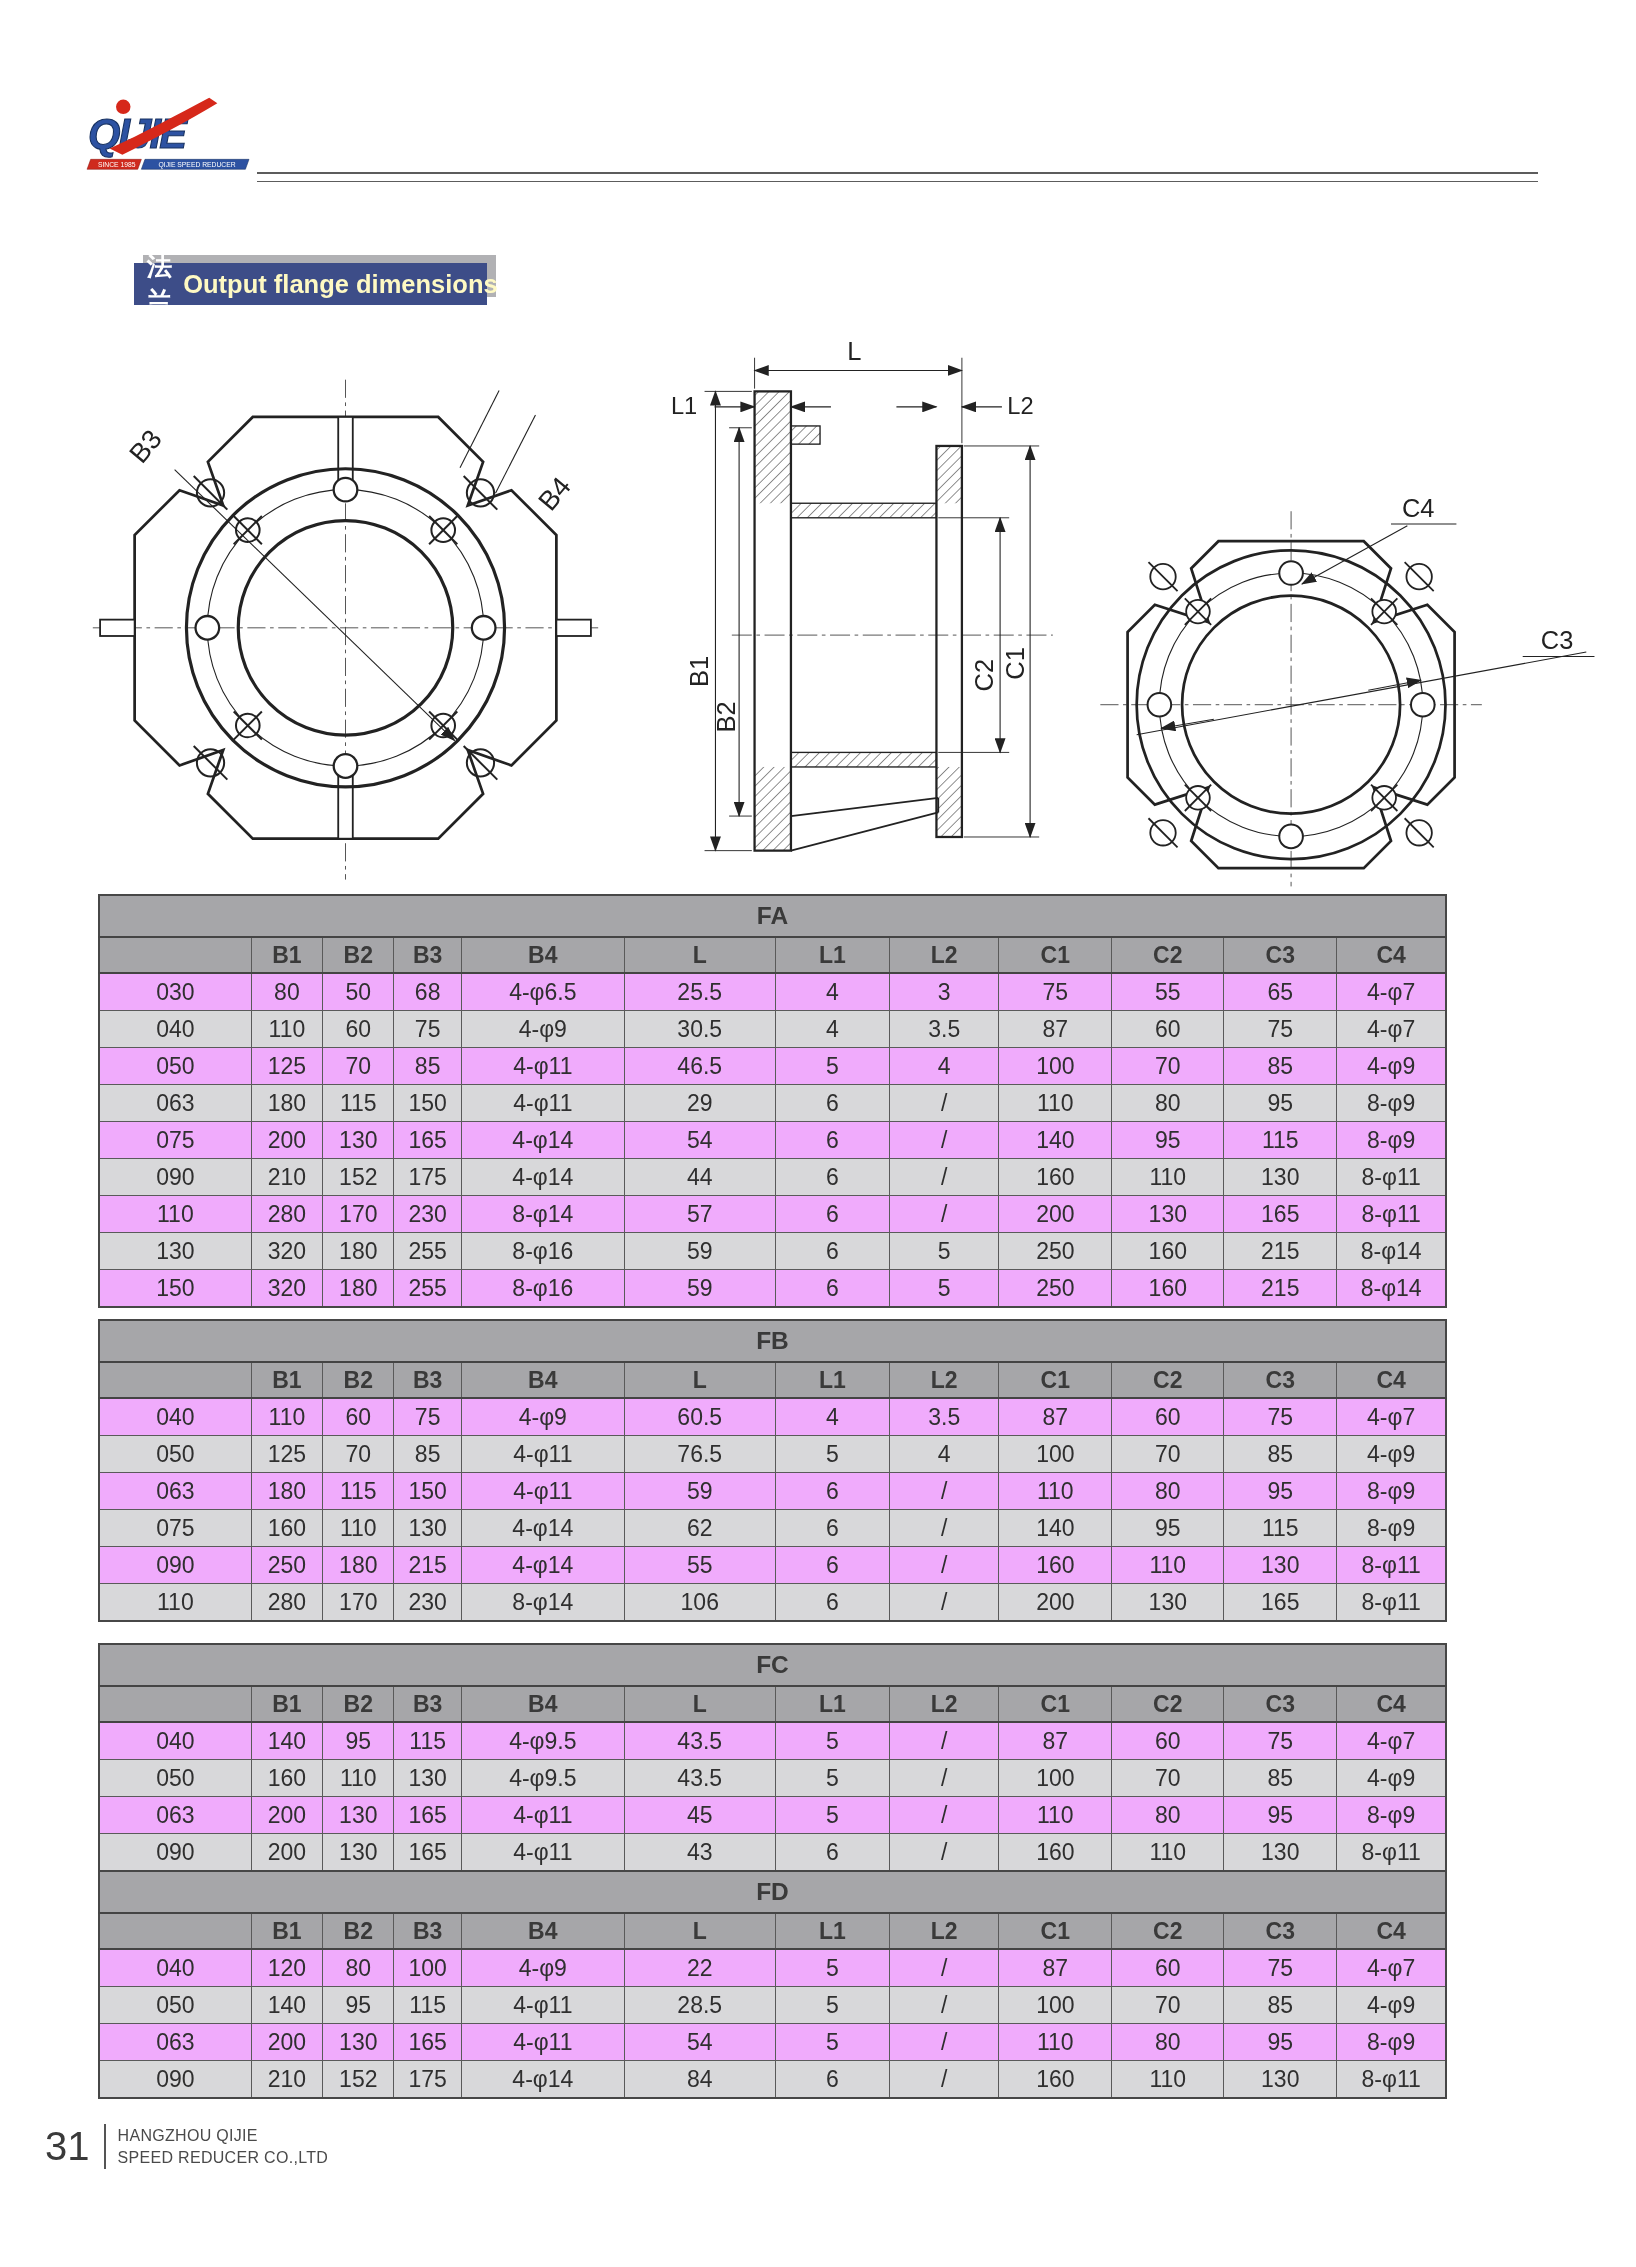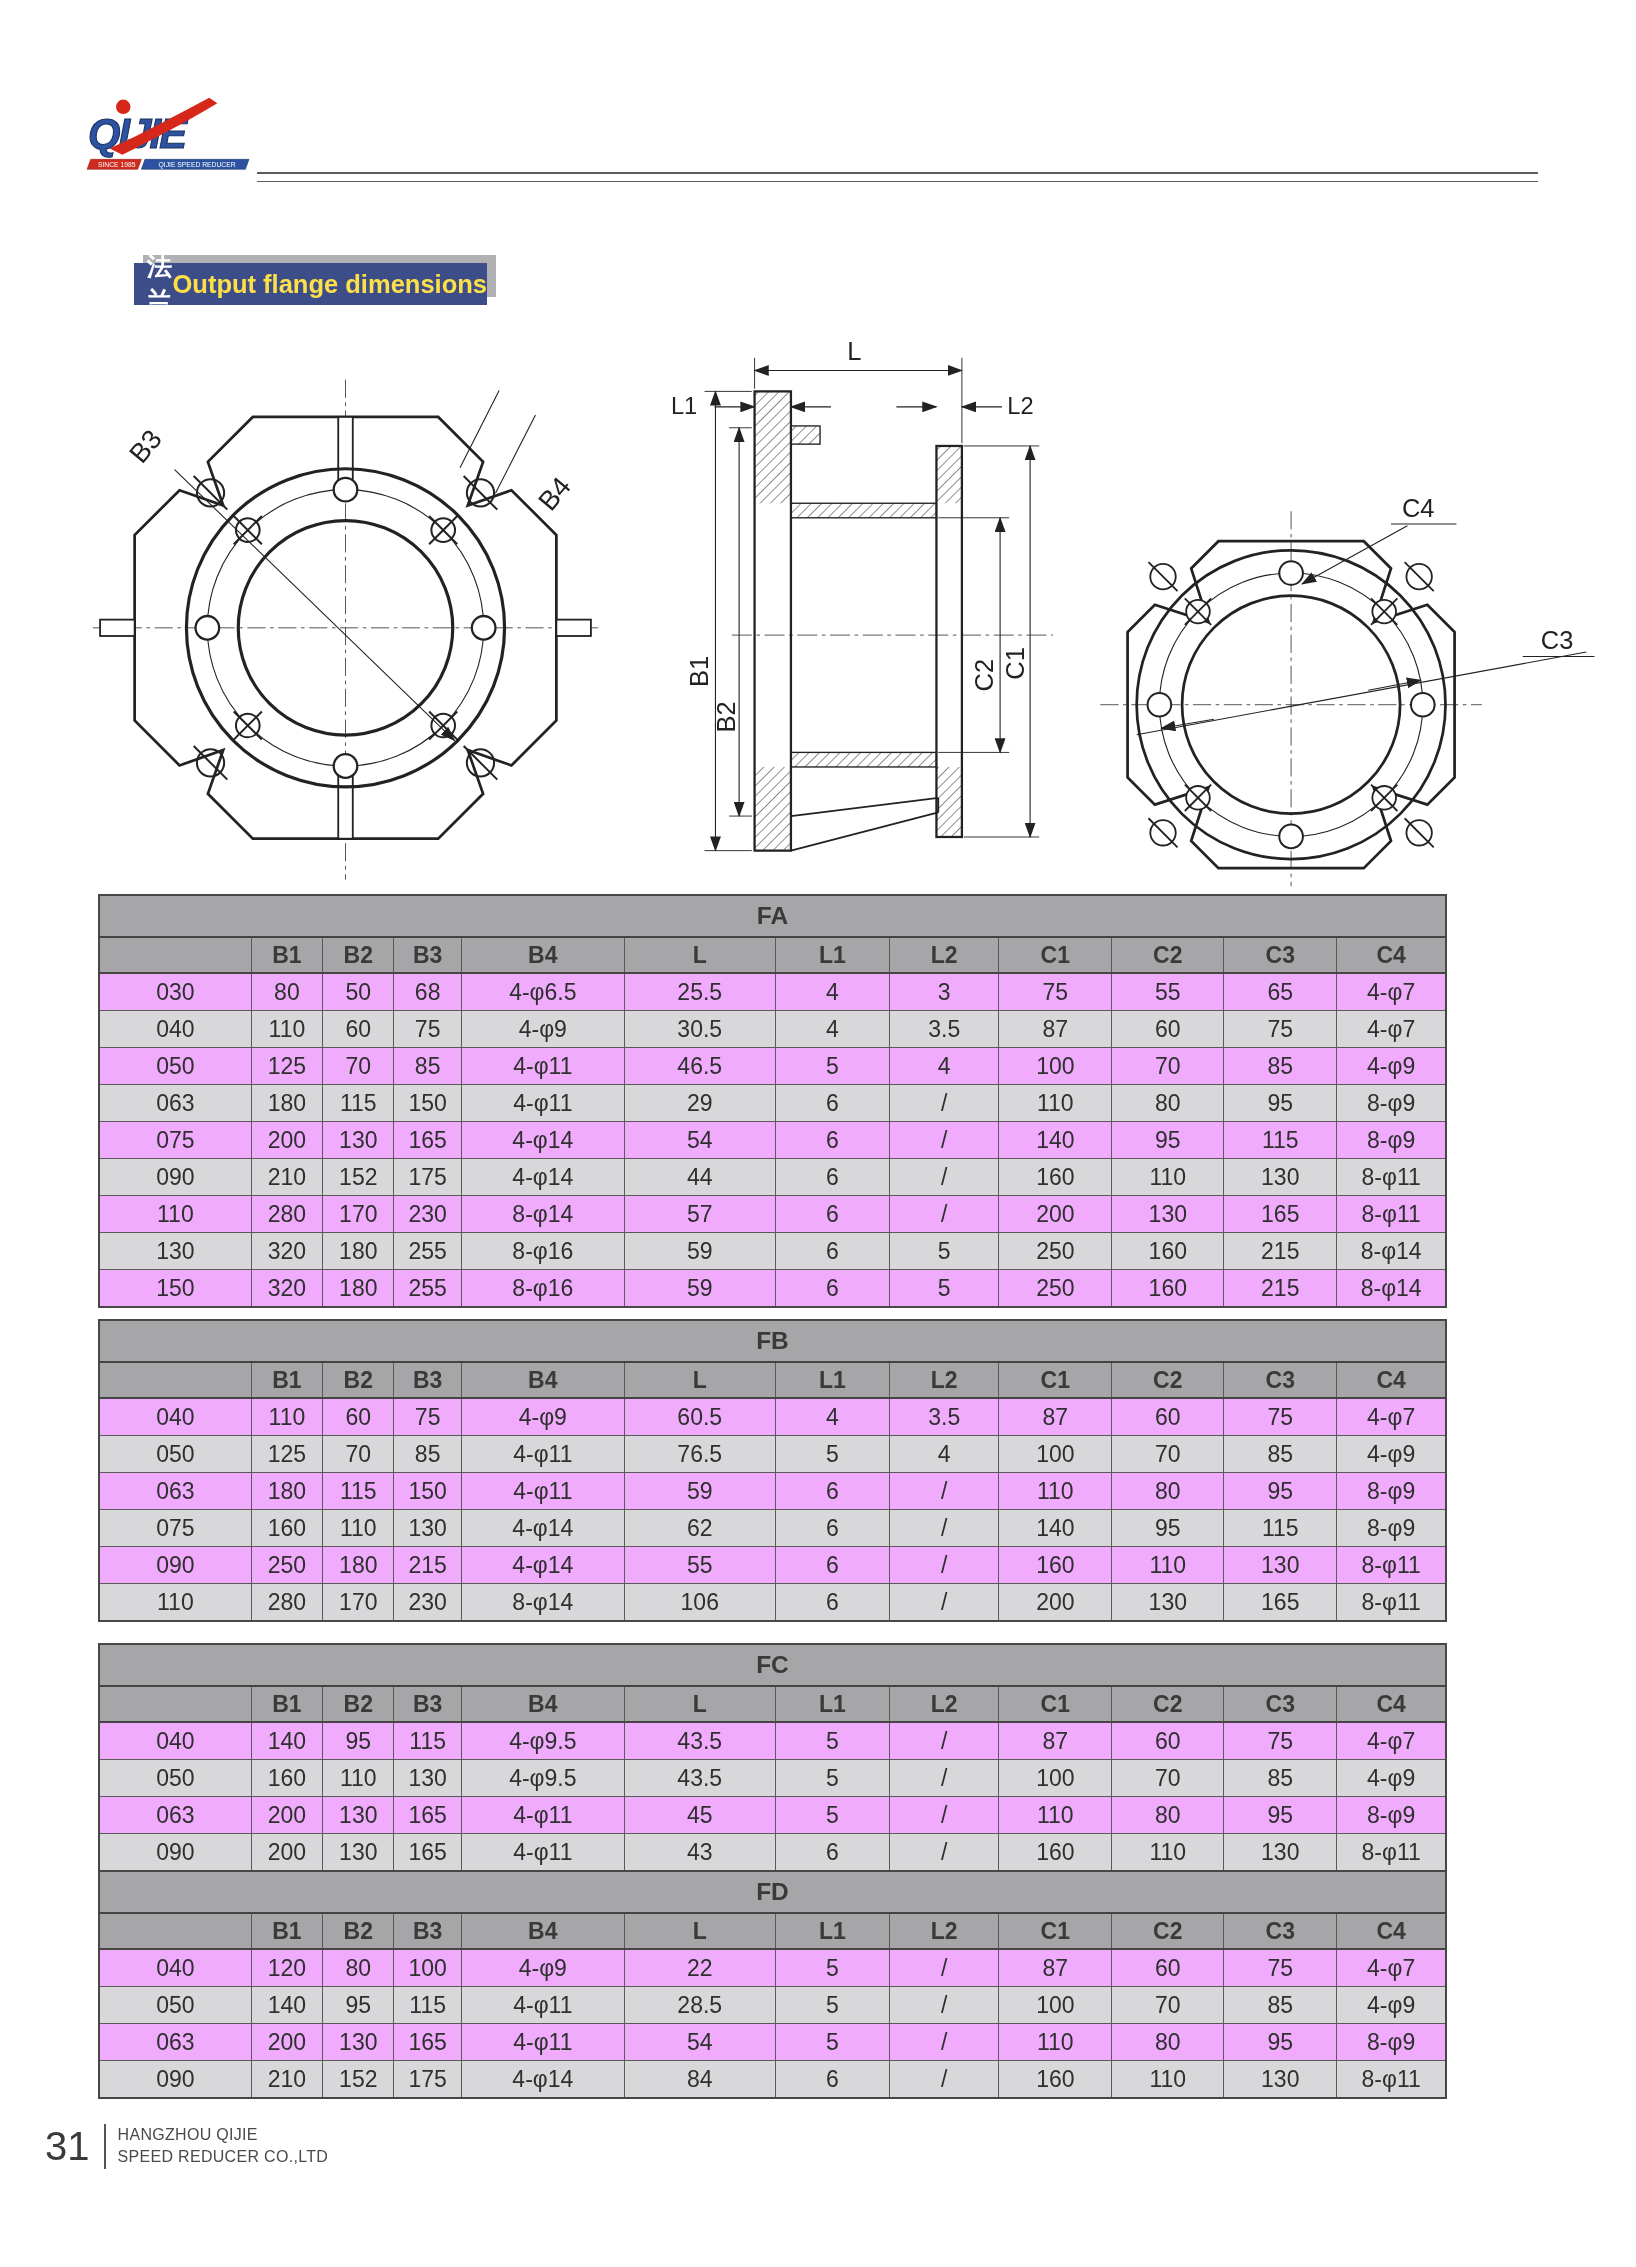--- a/index.html
+++ b/index.html
@@ -17,21 +17,21 @@
     position:absolute; left:257px; top:172px; width:1281px; height:7.3px;
     border-top:2.7px solid #5c5c5c; border-bottom:1.8px solid #5c5c5c;
   }
   
   .banner-shadow { position:absolute; left:143px; top:255px; width:353px; height:42px; background:#b1b1b4; }
   .title-banner {
     position:absolute; left:134px; top:263px; width:353px; height:42px; background:#3d4d88;
     display:flex; align-items:center; padding-left:12.7px; box-sizing:border-box;
   }
   .title-banner .zh { color:#fff; font-size:25.5px; font-weight:bold; font-family:"DejaVu Sans", sans-serif; }
-  .title-banner .en { color:#fde047; font-size:25.5px; font-weight:bold; white-space:nowrap; }
+  .title-banner .en { color:#fef9c3; font-size:25.5px; font-weight:bold; margin-left:11px; white-space:nowrap; }
   
   .drw { position:absolute; }
   .drw text { fill:#222; font-family:"Liberation Sans", sans-serif; }
   
   .flange-table {
     position:absolute; left:98px; width:1349px; border-collapse:collapse; table-layout:fixed;
     font-size:23px; color:#2f2f2f; border:2.7px solid #474747;
   }
   .flange-table td { border:1.4px solid #5a5a5a; text-align:center; padding:0; overflow:hidden; white-space:nowrap; }
   .flange-table .title-row td {
@@ -39,21 +39,21 @@
     border-bottom:2.7px solid #444; color:#3a3a3a;
   }
   .flange-table .head-row td {
     background:#a6a6a9; font-weight:bold; font-size:23px; height:34px;
     border-bottom:2.7px solid #444; color:#3a3a3a;
   }
   .flange-table .data-row td { height:36px; }
   .row-even { background:#f0abfc; }
   .row-odd  { background:#d8d8da; }
   
-  .footer { position:absolute; left:45px; top:2124px; display:flex; }
+  .footer { position:absolute; left:45px; top:2124px; display:flex; align-items:center; }
   .footer .pageno { font-size:40px; color:#3a3a3a; }
   .footer .fdiv { width:1.8px; height:45px; background:#555; margin:0 11.8px 0 14.5px; }
   .footer .fco { font-size:16px; color:#4a4a4a; line-height:1.35; letter-spacing:0.3px; }
 </style>
 </head>
 <body>
 
 <div class="page">
 
   <svg class="logo-svg" width="165" height="76" viewBox="0 0 182 84">

